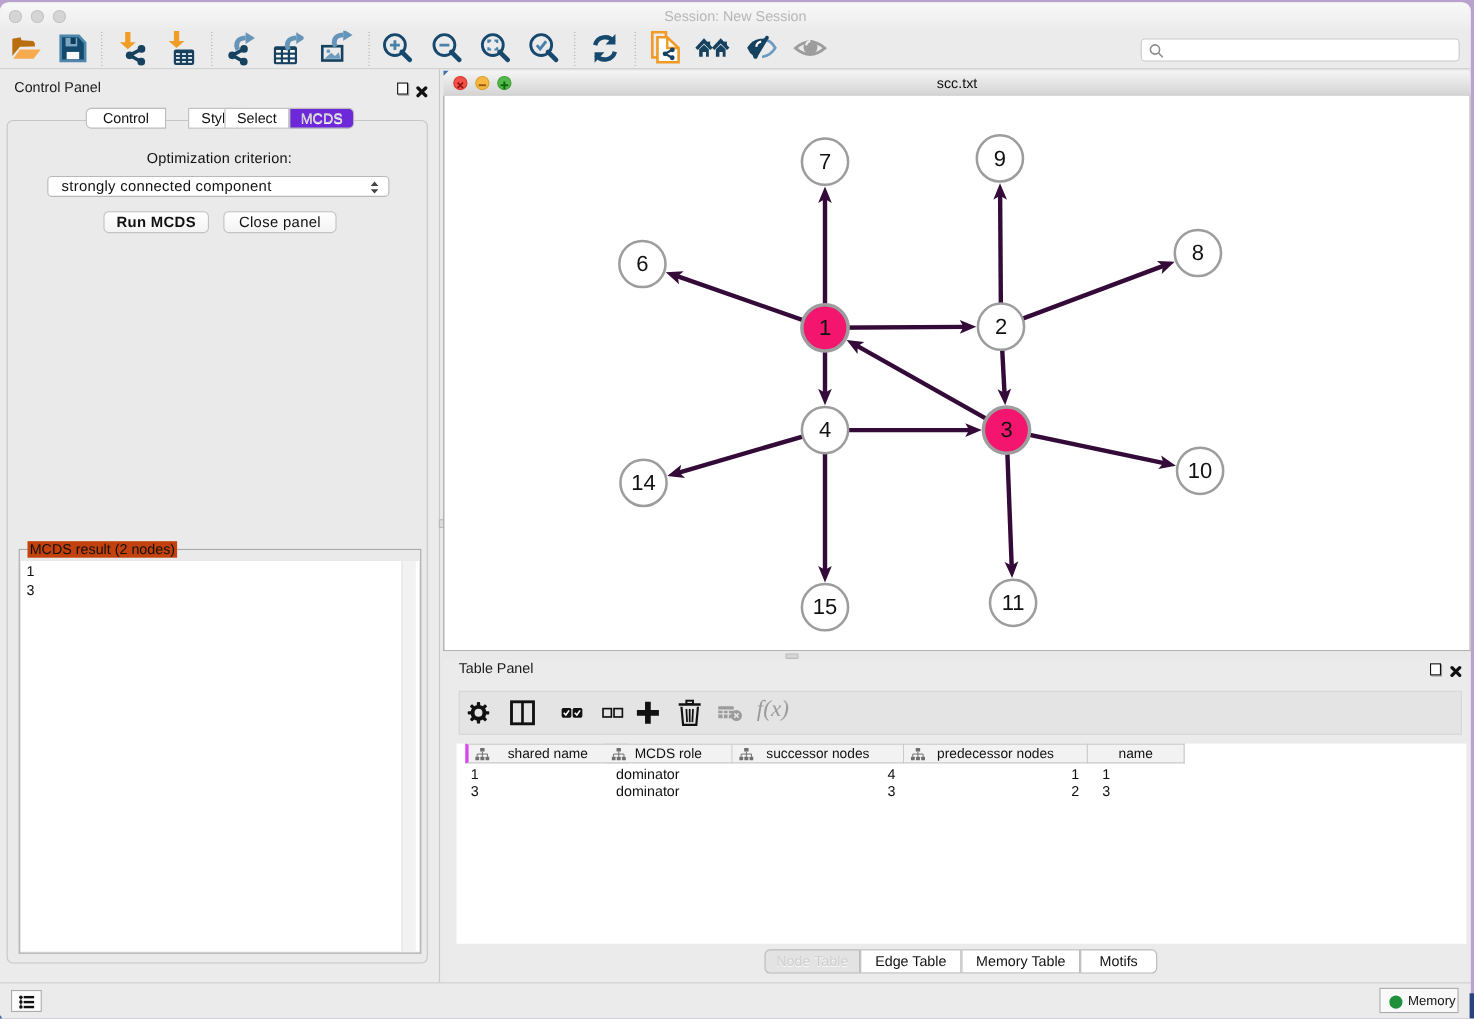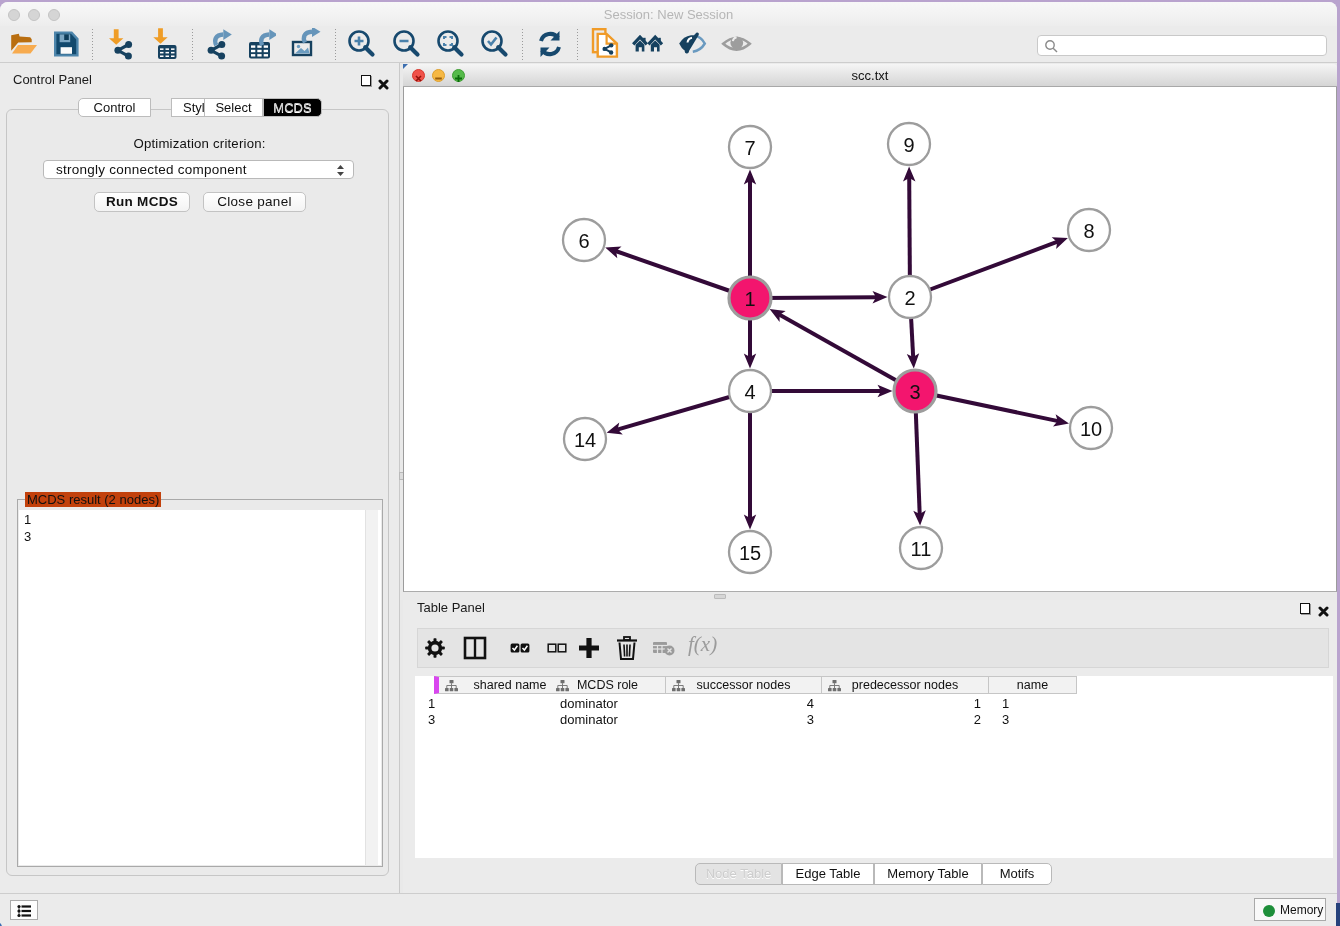--- a/index.html
+++ b/index.html
@@ -197,21 +197,21 @@
   <div id="cpanel" class="abs">
     <div id="cpTitle" class="abs">Control Panel</div>
     <div class="floatbtn abs" style="left:361px;top:12px;"></div>
     <div class="abs" style="left:378px;top:13px;"><svg width="11" height="11" viewBox="0 0 11 11">
           <path d="M2 2 L9 9 M9 2 L2 9" stroke="#111" stroke-width="3" stroke-linecap="round"></path>
         </svg></div>
     <div id="tabContent" class="abs"></div>
     <div class="tab abs" style="left:78px;width:73px;border-radius:5px 0 0 5px;">Control</div>
     <div class="tab abs" style="left:151px;width:53px;margin-left:20px;">Style</div>
     <div class="tab abs" style="left:204px;width:59px;">Select</div>
-    <div class="tab abs etched" style="left:263px;width:59px;background:#000000;border-radius:0 5px 5px 0;">MCDS</div>
+    <div class="tab abs etched" style="left:263px;width:59px;background:#6d28d9;border-radius:0 5px 5px 0;">MCDS</div>
     <div id="combo" class="abs">strongly connected component
       <svg class="abs" style="right:8px;top:3px;" width="9" height="13" viewBox="0 0 9 13">
         <path d="M1 5 L4.5 1 L8 5 Z M1 8 L4.5 12 L8 8 Z" fill="#444"></path>
       </svg>
     </div>
     <div id="optlabel" class="abs">Optimization criterion:</div>
     <div class="pbtn abs" style="left:94px;width:96px;font-weight:bold;">Run MCDS</div>
     <div class="pbtn abs" style="left:203px;width:103px;">Close panel</div>
     <div id="fieldset" class="abs">
       <div id="legend" class="abs">MCDS result (2 nodes)</div>
@@ -354,21 +354,21 @@
             <line x1="2" y1="15" x2="16" y2="15"></line>
             <line x1="6.5" y1="11.5" x2="6.5" y2="19"></line>
             <line x1="11" y1="11.5" x2="11" y2="19"></line>
           </g>
           <circle cx="18.5" cy="16.5" r="5" fill="#9b9b9b"></circle>
           <path d="M16.5 14.5 L20.5 18.5 M20.5 14.5 L16.5 18.5" stroke="#e4e4e4" stroke-width="1.4"></path>
         </svg>
       <div class="abs" style="left:270px;top:3px;font-family:'Liberation Serif',serif;font-style:italic;font-size:21px;color:#9b9b9b;">f(x)</div>
     </div>
     <div id="tblArea" class="abs">
-      <div class="hcell abs" style="left:19px;width:148px;border-left:5px solid #d946ef;"><svg width="13" height="12" viewBox="0 0 13 12" style="position:absolute;left:6px;top:3px;">
+      <div class="hcell abs" style="left:8px;width:148px;border-left:3px solid #d946ef;"><svg width="13" height="12" viewBox="0 0 13 12" style="position:absolute;left:6px;top:3px;">
             <g fill="#6f6f6f">
               <rect x="4.5" y="0" width="4" height="3.2" rx="0.5"></rect>
               <rect x="0" y="8" width="3.6" height="3.2" rx="0.5"></rect>
               <rect x="4.7" y="8" width="3.6" height="3.2" rx="0.5"></rect>
               <rect x="9.4" y="8" width="3.6" height="3.2" rx="0.5"></rect>
             </g>
             <g stroke="#6f6f6f" stroke-width="0.9" fill="none">
               <path d="M6.5 3.2 L6.5 5.5 M1.8 8 L1.8 5.5 L11.2 5.5 L11.2 8 M6.5 5.5 L6.5 8"></path>
             </g>
           </svg>shared name</div>

